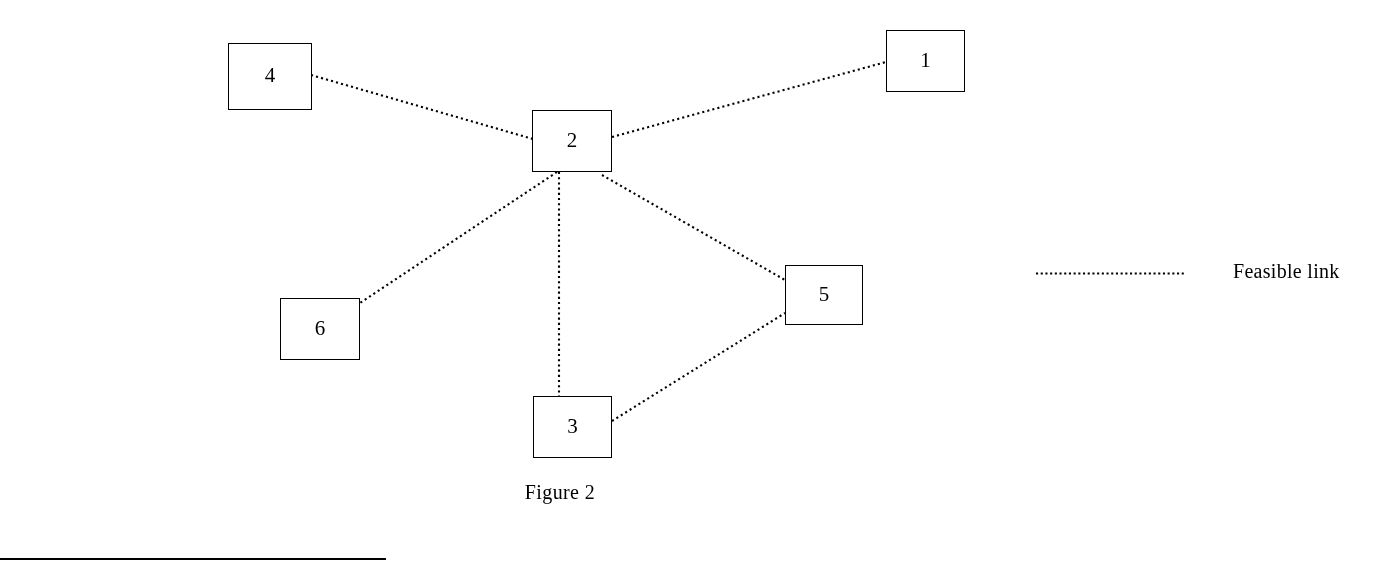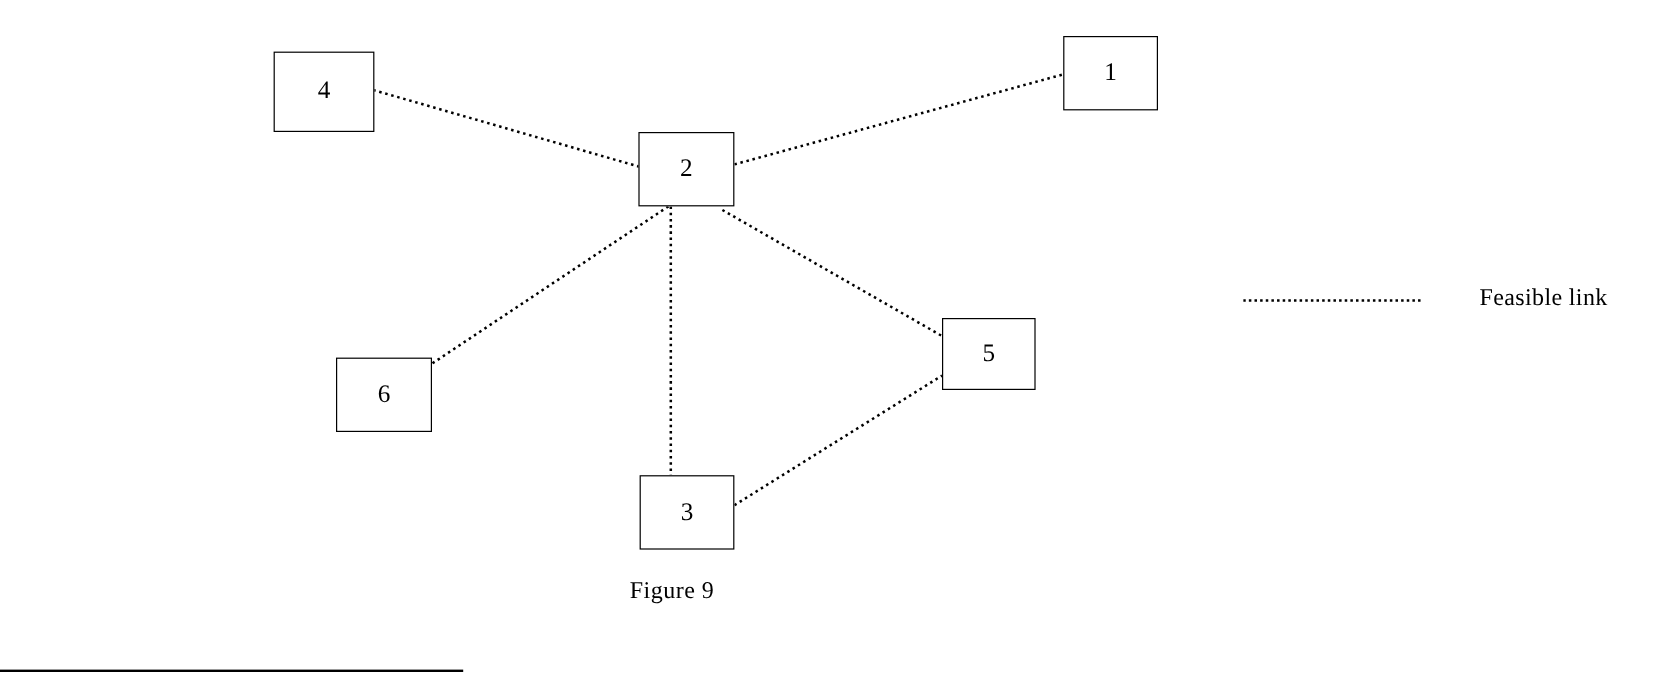--- a/index.html
+++ b/index.html
@@ -61,21 +61,21 @@
     top: 481px;
     width: 180px;
     text-align: center;
     font-size: 20px;
     letter-spacing: 0.4px;
     z-index: 4;
   }
   #legend {
     position: absolute;
     left: 1030px;
-    top: 237px;
+    top: 260px;
     width: 340px;
     height: 40px;
     z-index: 4;
   }
   #legend-swatch {
     position: absolute;
     left: 6px;
     top: 12px;
     width: 150px;
     height: 3px;
@@ -129,21 +129,21 @@
   </div>
 
   <div class="node-box" style="left:280px; top:298px; width:80px; height:62px;">
     <span class="node-label">6</span>
   </div>
 
   <div class="node-box" style="left:533px; top:396px; width:79px; height:62px;">
     <span class="node-label">3</span>
   </div>
 
-  <div id="figure-caption">Figure 9</div>
+  <div id="figure-caption">Figure 2</div>
 
   <div id="legend">
     <svg id="legend-swatch" viewBox="0 0 150 3" width="150" height="3" preserveAspectRatio="none" xmlns="http://www.w3.org/2000/svg">
       <line x1="0" y1="1.5" x2="150" y2="1.5" stroke="#000000" stroke-width="2.1" stroke-dasharray="2.1 2.6"></line>
     </svg>
     <div id="legend-label">Feasible link</div>
   </div>
 
   <div id="footnote-rule"></div>
 

